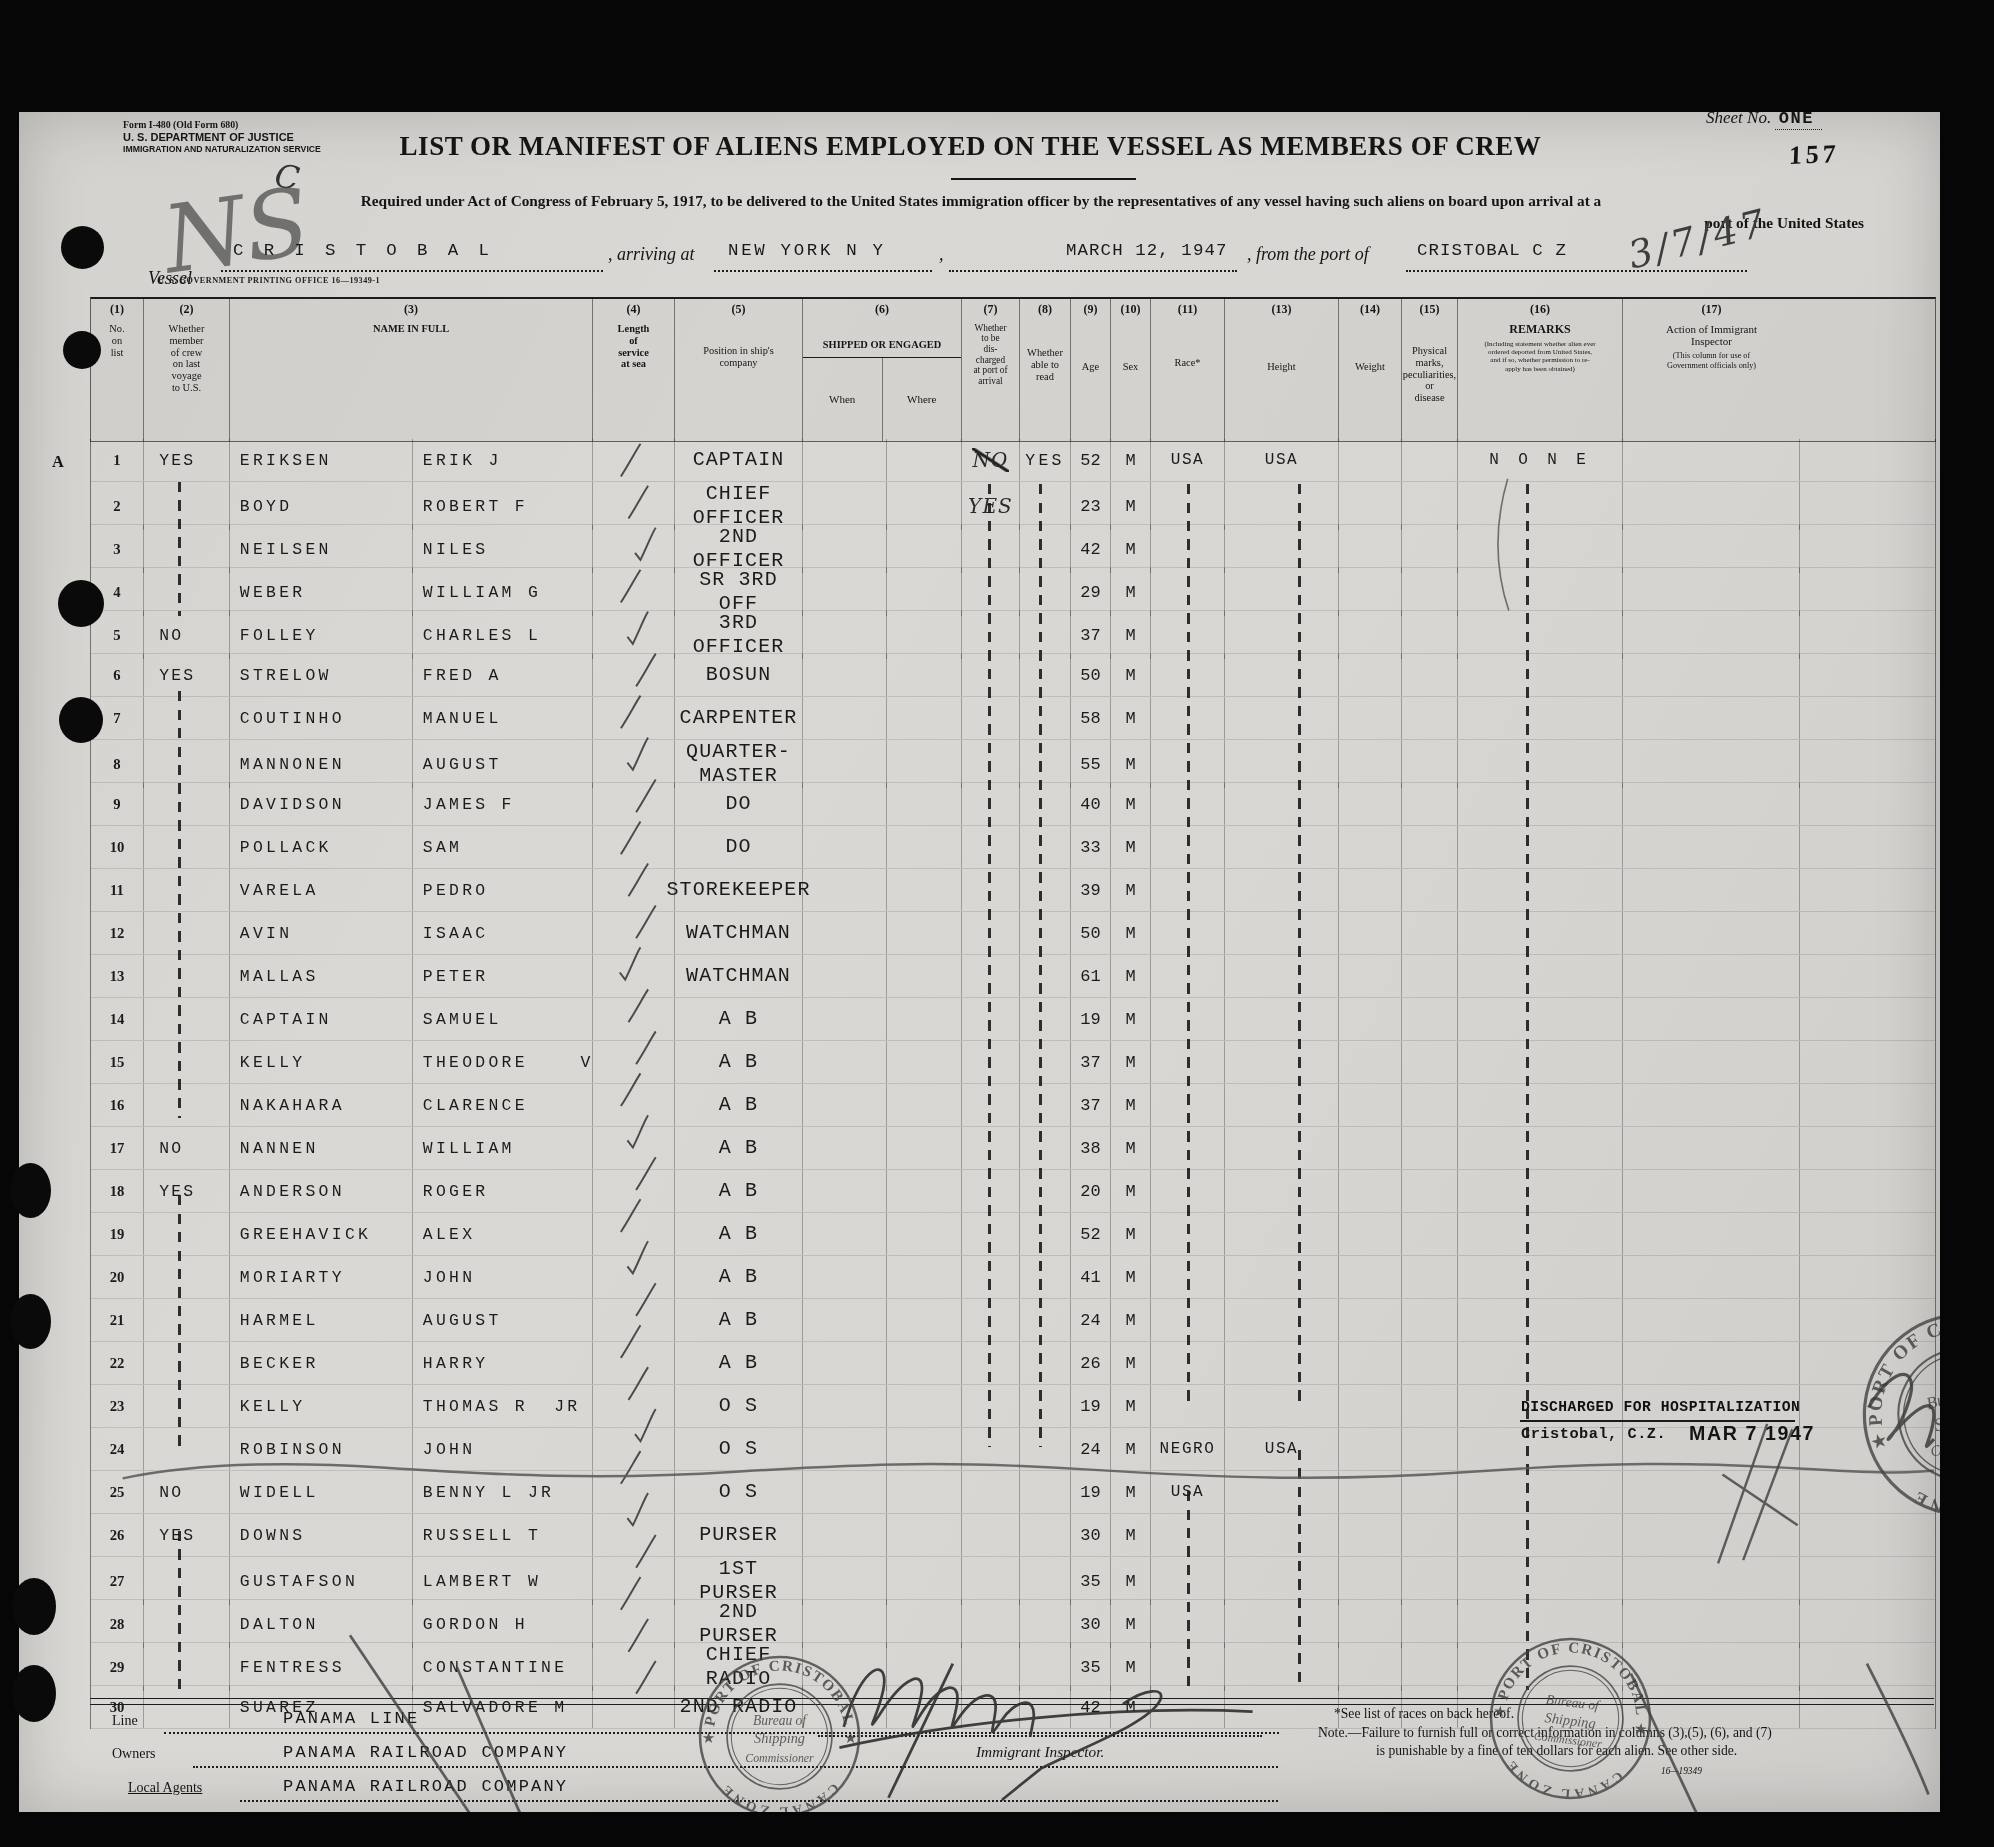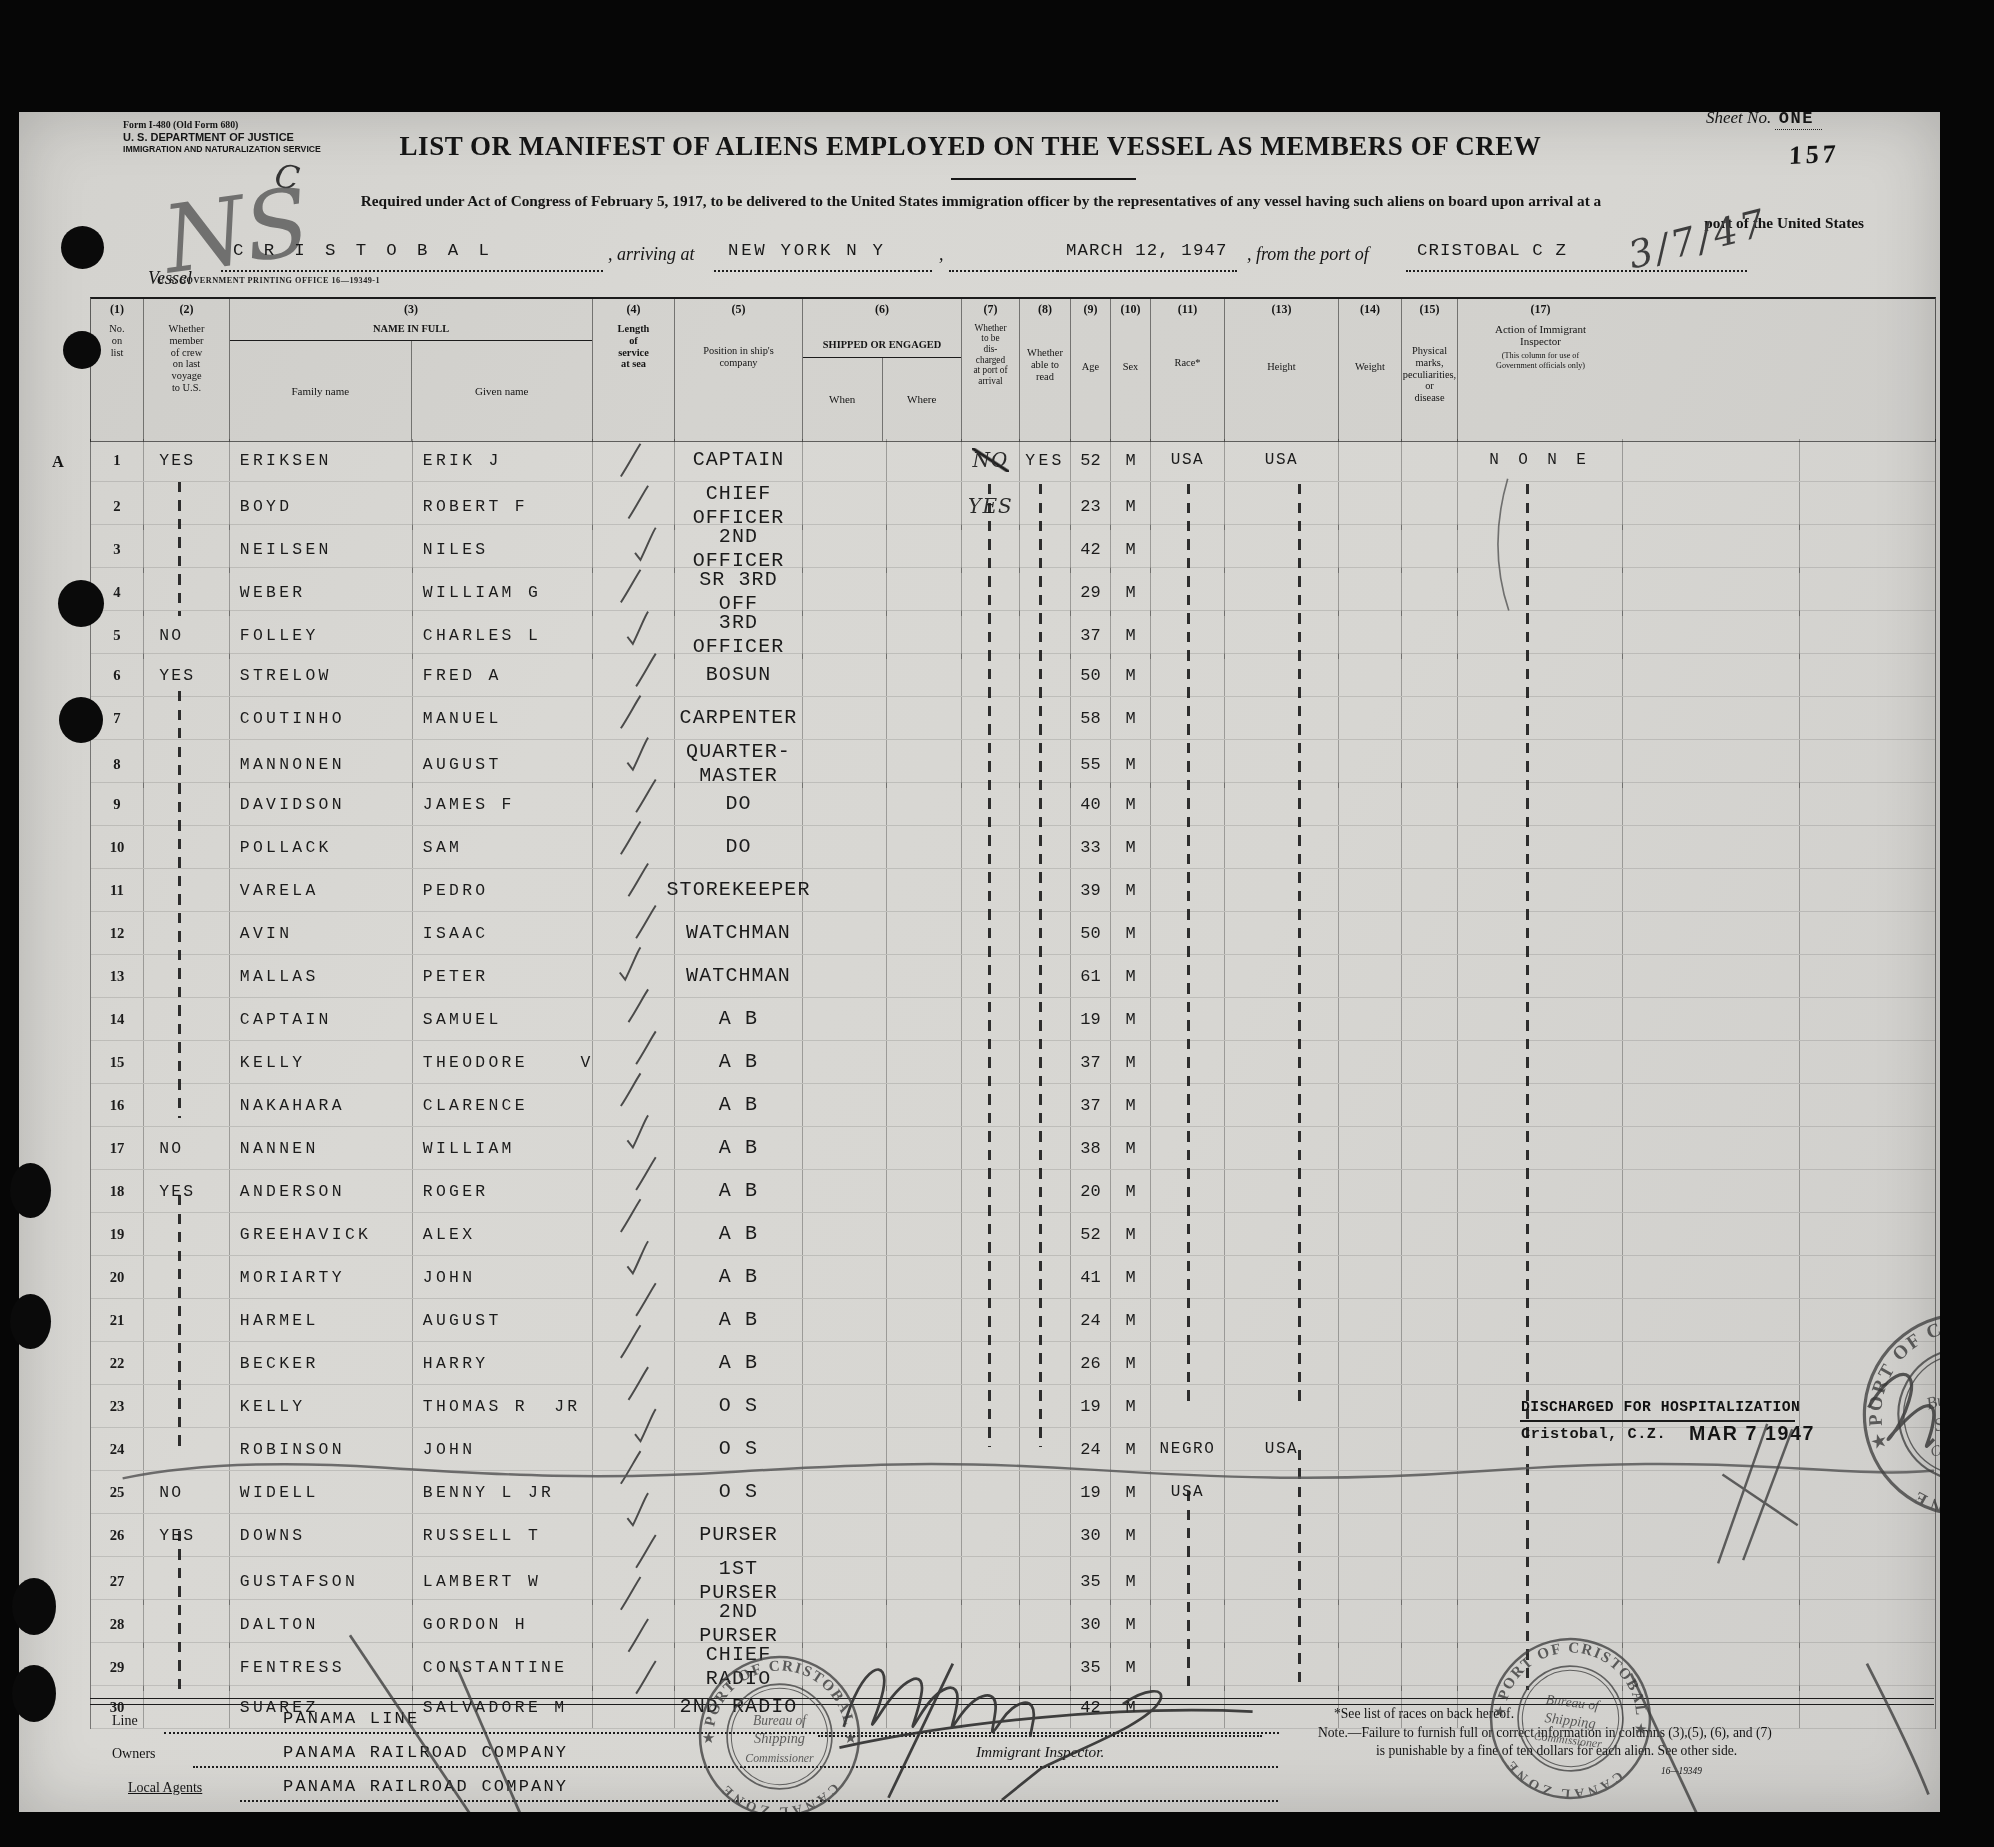--- a/index.html
+++ b/index.html
@@ -160,24 +160,20 @@
       <div class="hlabel plain">Whether
 member
 of crew
 on last
 voyage
 to U.S.</div>
     </div>
   <div class="hcell span2">
       <div class="hnum">(3)</div>
       <div class="hlabel">NAME IN FULL</div>
-    <div class="hsplit">
-        <div>Family name</div>
-        <div>Given name</div>
-      </div>
     </div>
   <div class="hcell">
       <div class="hnum">(4)</div>
       <div class="hlabel">Length
 of
 service
 at sea</div>
     </div>
   <div class="hcell">
       <div class="hnum">(5)</div>
@@ -225,20 +221,28 @@
     </div>
   <div class="hcell">
       <div class="hnum">(14)</div>
       <div class="hlabel plain" style="margin-top:38px">Weight</div>
     </div>
   <div class="hcell">
       <div class="hnum">(15)</div>
       <div class="hlabel plain" style="margin-top:22px">Physical marks,
 peculiarities, or
 disease</div>
+    </div>
+  <div class="hcell">
+      <div class="hnum">(16)</div>
+      <div class="hlabel" style="font-size:12px">REMARKS</div>
+      <div class="hsub">(Including statement whether alien ever
+ordered deported from United States,
+and if so, whether permission to re-
+apply has been obtained)</div>
     </div>
   <div class="hcell">
       <div class="hnum">(17)</div>
       <div class="hlabel plain" style="font-size:11px">Action of Immigrant
 Inspector</div>
       <div class="hsub" style="font-size:8.2px">(This column for use of
 Government officials only)</div>
     </div>
 </div>
 

